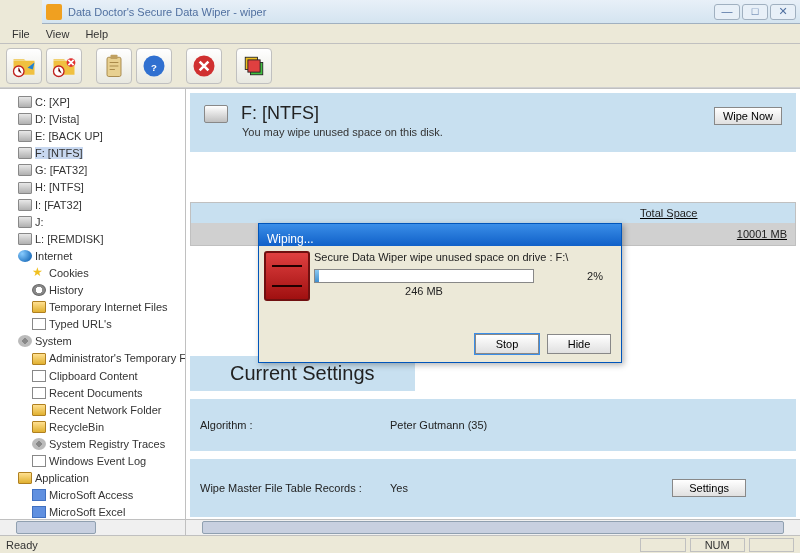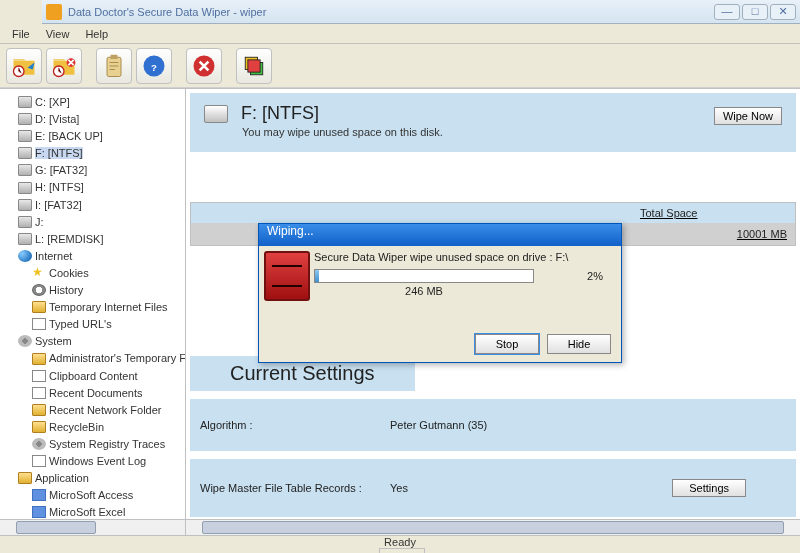--- a/index.html
+++ b/index.html
@@ -54,26 +54,26 @@
 .table-body { background: #d0d0d0; display: flex; height: 22px; align-items: center; padding: 0 8px; color: #222; }
 .table-body .cell { flex: 1; text-align: right; }
 
 .settings-block { margin: 110px 4px 0 4px; }
 .settings-title { background: #c8e0f0; padding: 6px 40px; font-size: 20px; display: inline-block; color: #222; }
 .settings-row { display: flex; align-items: center; background: #c8e0f0; margin-top: 8px; padding: 20px 10px; color: #222; }
 .settings-row .rl { width: 190px; }
 .settings-row .rv { width: 180px; }
 .settings-btn { padding: 2px 16px; background: linear-gradient(#fff,#e0e0e0); border: 1px solid #888; cursor: pointer; margin-left: auto; margin-right: 40px; }
 
-.statusbar { position: absolute; bottom: 0; left: 0; right: 0; height: 18px; background: #ece9d8; border-top: 1px solid #c0c0c0; display: flex; align-items: center; padding: 0 6px; color: #333; flex-direction: column; }
+.statusbar { position: absolute; bottom: 0; left: 0; right: 0; height: 18px; background: #ece9d8; border-top: 1px solid #c0c0c0; display: flex; align-items: center; padding: 0 6px; color: #333; }
 .statusbar .sp { flex: 1; }
 .statusbar .cell { border: 1px solid #c0c0c0; padding: 0 14px; height: 14px; line-height: 12px; margin-left: 4px; }
 
 .dialog { position: absolute; left: 258px; top: 223px; width: 364px; height: 140px; background: #ece9d8; border: 1px solid #0055bb; box-shadow: 2px 2px 6px rgba(0,0,0,.3); }
-.dialog .dlg-title { height: 22px; background: linear-gradient(#3a8ee8,#1060c8); color: #fff; padding: 0 8px; font-size: 12px; }
+.dialog .dlg-title { height: 22px; background: linear-gradient(#3a8ee8,#1060c8); color: #fff; padding: 8px 8px; font-size: 12px; }
 .dialog .dlg-body { padding: 5px; display: flex; gap: 4px; }
 .dlg-icon { width: 46px; height: 50px; background: linear-gradient(#e04040,#a01010); border: 2px solid #701010; border-radius: 3px; position: relative; }
 .dlg-icon::before, .dlg-icon::after { content:""; position:absolute; left:6px; right:6px; height:2px; background:#200; }
 .dlg-icon::before { top: 12px; } .dlg-icon::after { bottom: 12px; }
 .dlg-text { flex: 1; }
 .dlg-text .msg { color: #222; margin-bottom: 6px; }
 .progress { height: 14px; border: 1px solid #888; background: #fff; position: relative; margin-bottom: 2px; width: 220px; }
 .progress .bar { position: absolute; top: 0; left: 0; bottom: 0; background: linear-gradient(#8ac8f0,#4090d0); }
 .dlg-text .pct { position: absolute; right: 18px; top: 46px; color: #222; }
 .dlg-text .amt { text-align: center; color: #222; width: 220px; }

